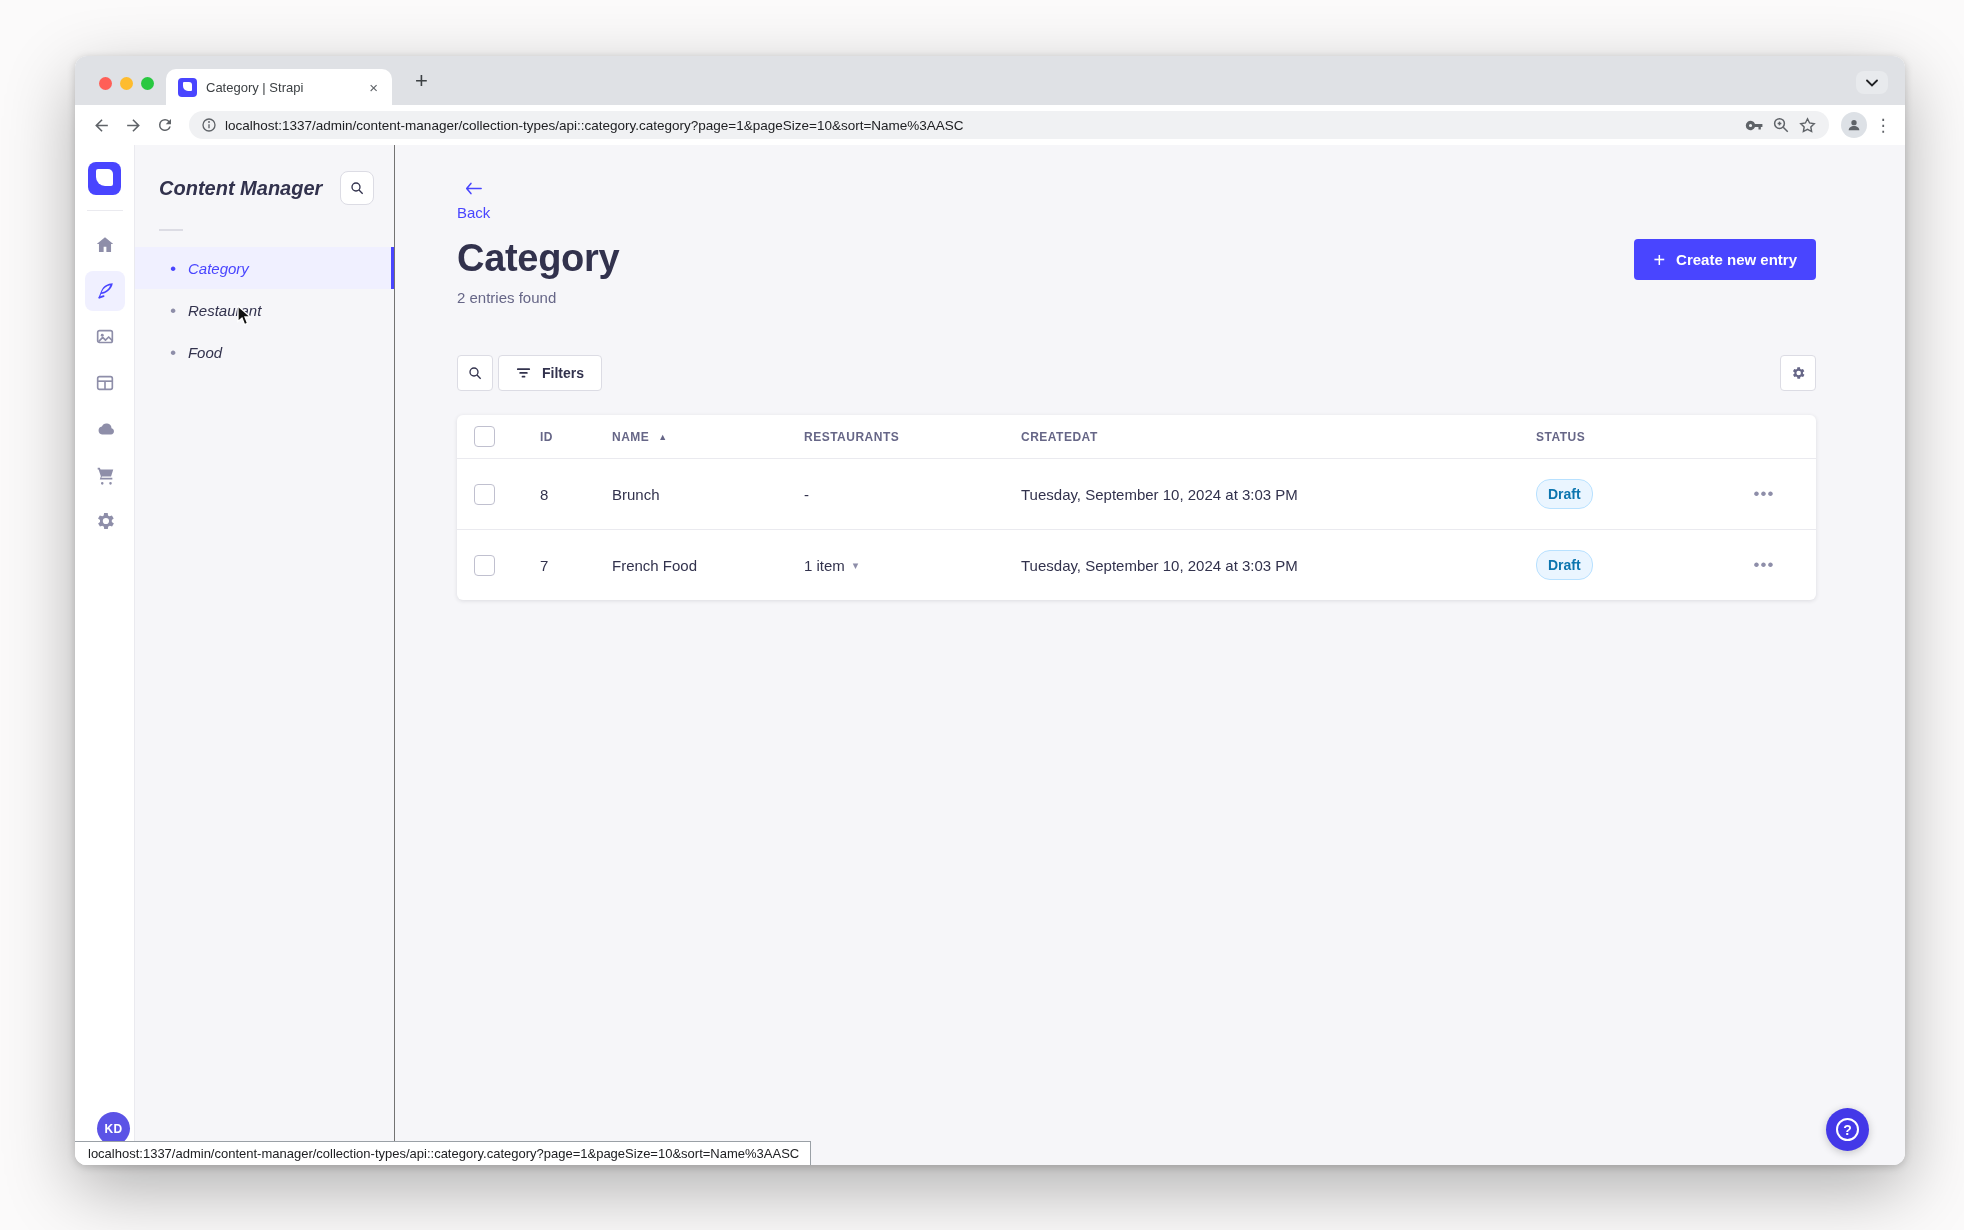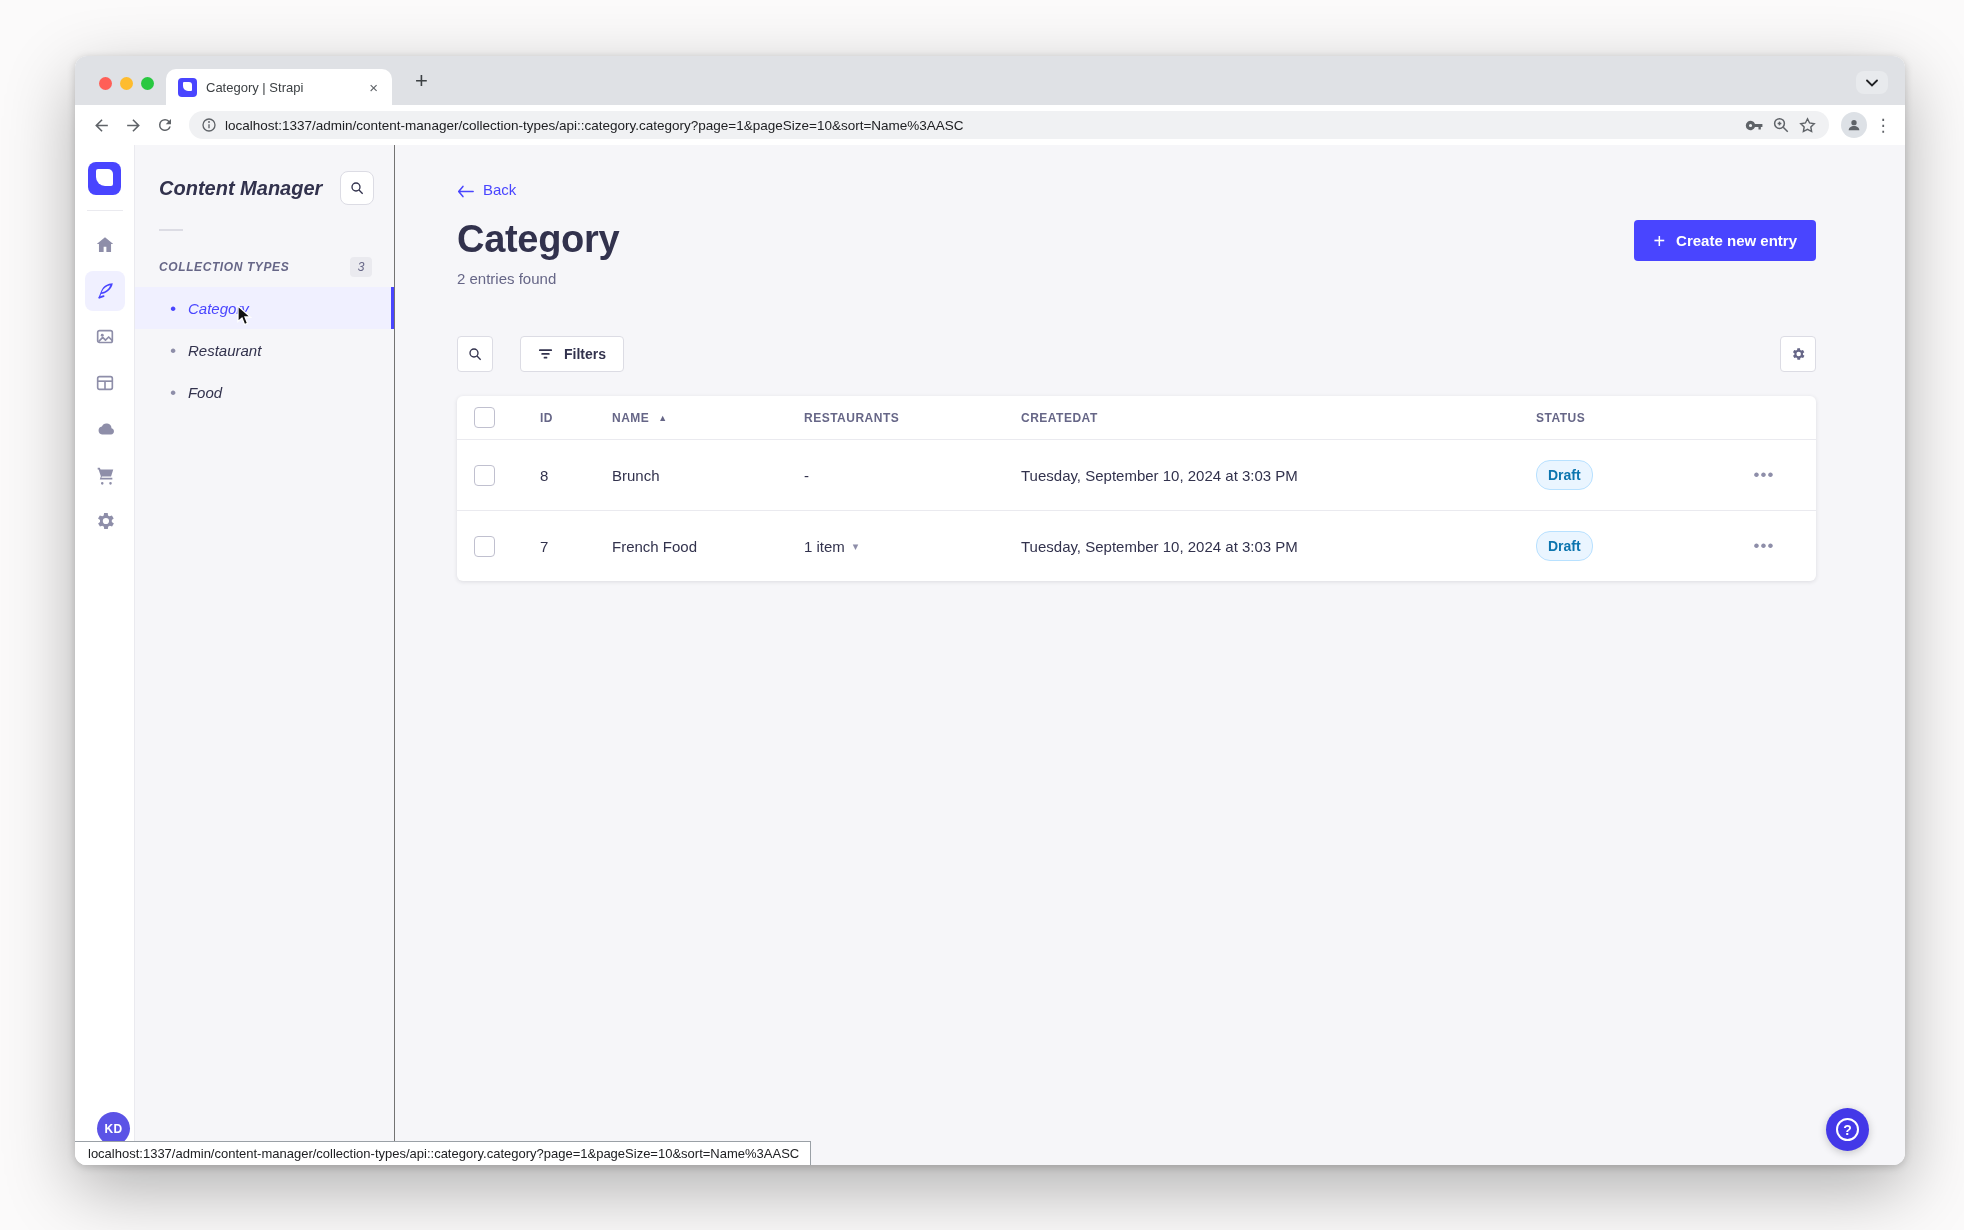--- a/index.html
+++ b/index.html
@@ -85,32 +85,32 @@
   .subnav-item { height:42px; display:flex; align-items:center; gap:12px;
           padding-left:35px; font-size:15px; color:#32324d; position:relative; }
   .subnav-item .bullet { font-size:17px; color:#8e8ea9; line-height:1; }
   .subnav-item.active { background:#f0f0ff; color:#4945ff; }
   .subnav-item.active .bullet { color:#4945ff; }
   .subnav-item.active::after { content:""; position:absolute; right:0; top:0; bottom:0;
           width:3px; background:#4945ff; }
 
   
   .main { flex:1; padding:36px 89px 0 62px; min-width:0; }
-  .back-link { display:inline-flex; align-items:flex-end; gap:9px; color:#4945ff;
-          font-size:15px; }
+  .back-link { display:inline-flex; align-items:center; gap:9px; color:#4945ff;
+          font-size:15px;flex-direction:column; }
   .page-head { display:flex; align-items:flex-start; justify-content:space-between;
           margin-top:16px; }
   .page-title { font-size:38px; font-weight:700; color:#32324d; letter-spacing:-.3px; }
   .page-sub { font-size:15px; color:#666687; margin-top:9px; }
   .create-btn { background:#4945ff; color:#fff; border:none; border-radius:4px; height:41px;
           padding:0 19px; display:flex; align-items:center; gap:11px; font-size:15px;
           font-weight:600; margin-top:2px; font-family:inherit; }
   .create-btn .plus { font-size:20px; font-weight:400; line-height:1; }
 
-  .actionbar { display:flex; align-items:flex-start; gap:27px; margin-top:49px; }
+  .actionbar { display:flex; align-items:flex-start; gap:5px; margin-top:49px; }
   .icon-btn { width:36px; height:36px; border:1px solid #dcdce4; background:#fff;
           border-radius:4px; display:flex; align-items:center; justify-content:center;
           color:#32324d; }
   .filters-btn { height:36px; border:1px solid #dcdce4; background:#fff; border-radius:4px;
           padding:0 17px; display:flex; align-items:center; gap:11px; font-size:14px;
           font-weight:600; color:#32324d; font-family:inherit; }
   .actionbar .spacer { flex:1; }
 
   
   .table-card { margin-top:24px; background:#fff; border-radius:6px;
@@ -273,24 +273,20 @@
         <span class="subnav-title">Content Manager</span>
         <span class="subnav-search">
           <svg width="16" height="16" viewBox="0 0 24 24" fill="none" stroke="#32324d" stroke-width="2">
               <circle cx="10.5" cy="10.5" r="6"></circle>
               <line x1="15" y1="15" x2="20.5" y2="20.5"></line>
             </svg>
         </span>
       </div>
       <div class="subnav-divider"></div>
 
-      <div class="section-head">
-        <span class="section-label">COLLECTION TYPES</span>
-        <span class="section-badge">3</span>
-      </div>
       <div class="subnav-item active">
         <span class="bullet">•</span>
         <span>Category</span>
       </div>
       <div class="subnav-item">
         <span class="bullet">•</span>
         <span>Restaurant</span>
       </div>
       <div class="subnav-item">
         <span class="bullet">•</span>

